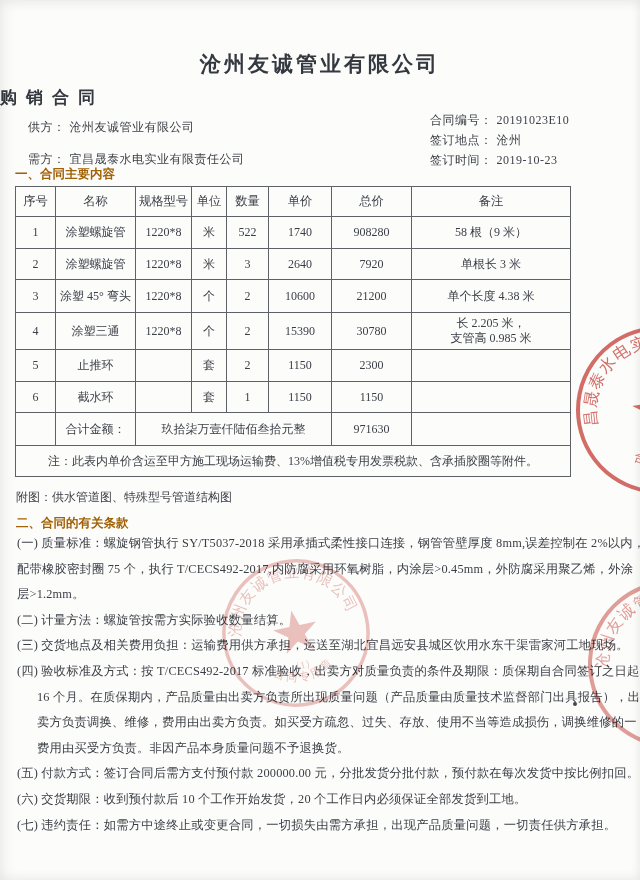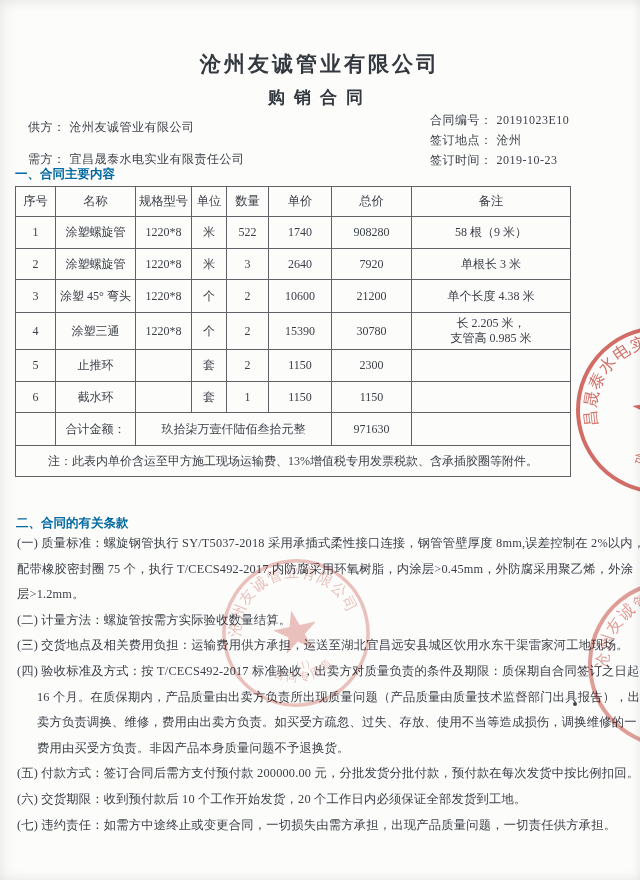--- a/index.html
+++ b/index.html
@@ -6,29 +6,29 @@
   .page {
     position:relative; width:640px; height:880px; margin:0 auto;
     background:#fcfcfb; overflow:hidden;
     font-family:"Liberation Serif","DejaVu Serif",serif;
     color:#3a3e45;
     box-shadow: inset 6px 0 14px rgba(0,0,0,0.045), inset 0 5px 10px rgba(0,0,0,0.04), inset -3px -4px 10px rgba(0,0,0,0.03);
     text-decoration: underline;
   }
   .abs { position:absolute; }
   .title1 { top:50px; left:0; width:100%; text-align:center; font-size:21px; font-weight:600; letter-spacing:3px; color:#343940; }
-  .title2 { top:86px; left:0; width:100%; text-align:center; font-size:17px; font-weight:600; letter-spacing:9px; color:#343940; }
+  .title2 { top:86px; left:0; width:100%; font-size:17px; font-weight:600; letter-spacing:9px; color:#343940; }
   .meta { font-size:12px; letter-spacing:0.5px; }
   .m-supplier { top:119px; left:16px; }
   .m-buyer    { top:151px; left:16px; }
   .m-right1   { top:112px; left:418px; }
   .m-right2   { top:132px; left:418px; }
   .m-right3   { top:152px; left:418px; }
   .meta .lbl { margin-right:4px;margin-left:12px; }
-  .sec-head { font-size:12.5px; font-weight:700; color:#0369a1; }
+  .sec-head { font-size:12.5px; font-weight:700; color:#a16207; }
   .h-sec1 { top:166px; left:15px; }
   .h-sec2 { top:515px; left:16px; }
   .attach { top:489px; left:16px; font-size:12px; }
 
   table.goods {
     position:absolute; top:186px; left:15px; width:555px;
     border-collapse:collapse; table-layout:fixed;
     font-size:12px; color:#3a3e45;
   }
   table.goods td, table.goods th {
@@ -163,20 +163,21 @@
       <td colspan="4">玖拾柒万壹仟陆佰叁拾元整</td>
       <td>971630</td>
       <td></td>
     </tr>
     <tr class="rh-note">
       <td colspan="8" class="note-cell">注：此表内单价含运至甲方施工现场运输费、13%增值税专用发票税款、含承插胶圈等附件。</td>
     </tr>
   </tbody>
     </table>
 
+  <div class="abs attach">附图：供水管道图、特殊型号管道结构图</div>
   <div class="abs sec-head h-sec2">二、合同的有关条款</div>
 
   <div class="terms">
     <div class="t-line">(一) 质量标准：螺旋钢管执行 SY/T5037-2018 采用承插式柔性接口连接，钢管管壁厚度 8mm,误差控制在 2%以内，</div>
     <div class="t-line">配带橡胶密封圈 75 个，执行 T/CECS492-2017,内防腐采用环氧树脂，内涂层&gt;0.45mm，外防腐采用聚乙烯，外涂</div>
     <div class="t-line">层&gt;1.2mm。</div>
     <div class="t-line">(二) 计量方法：螺旋管按需方实际验收数量结算。</div>
     <div class="t-line">(三) 交货地点及相关费用负担：运输费用供方承担，运送至湖北宜昌远安县城区饮用水东干渠雷家河工地现场。</div>
     <div class="t-line">(四) 验收标准及方式：按 T/CECS492-2017 标准验收，出卖方对质量负责的条件及期限：质保期自合同签订之日起</div>
     <div class="t-line indent">16 个月。在质保期内，产品质量由出卖方负责所出现质量问题（产品质量由质量技术监督部门出具报告），出</div>

